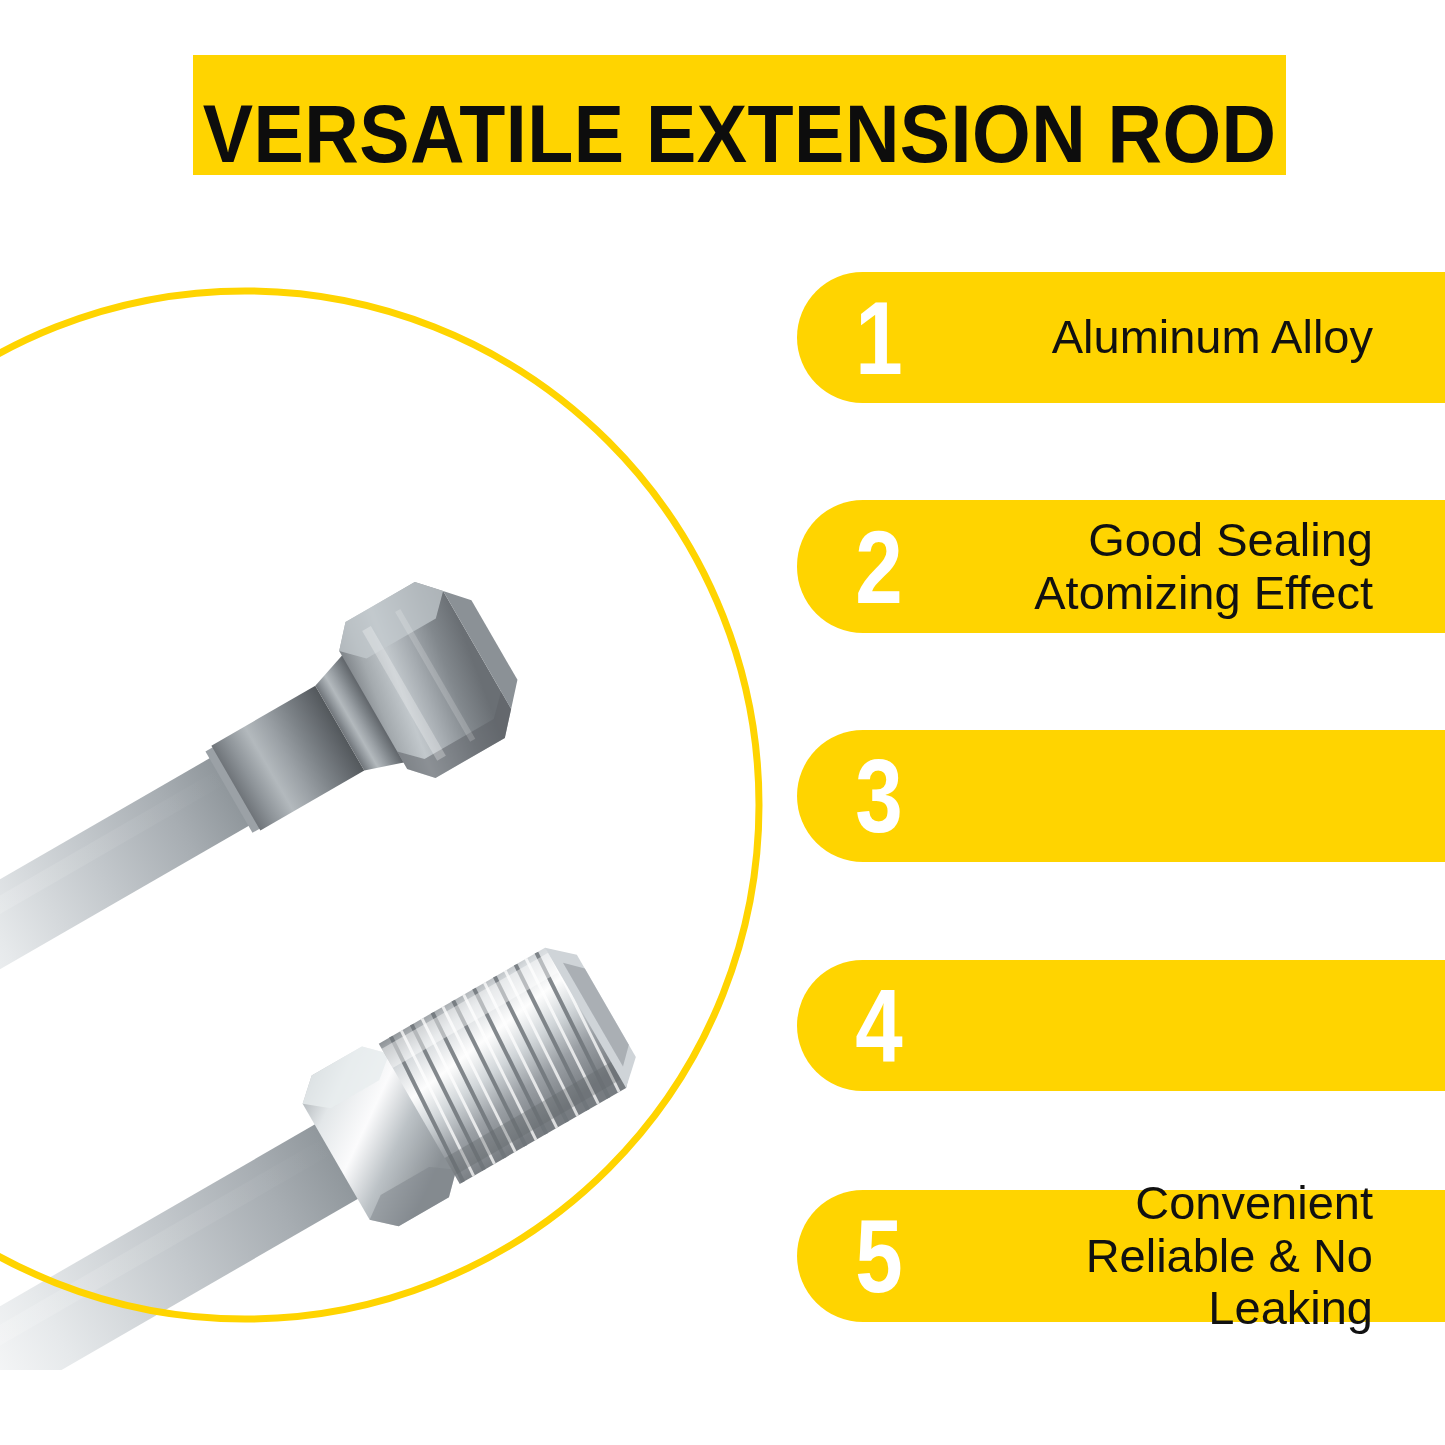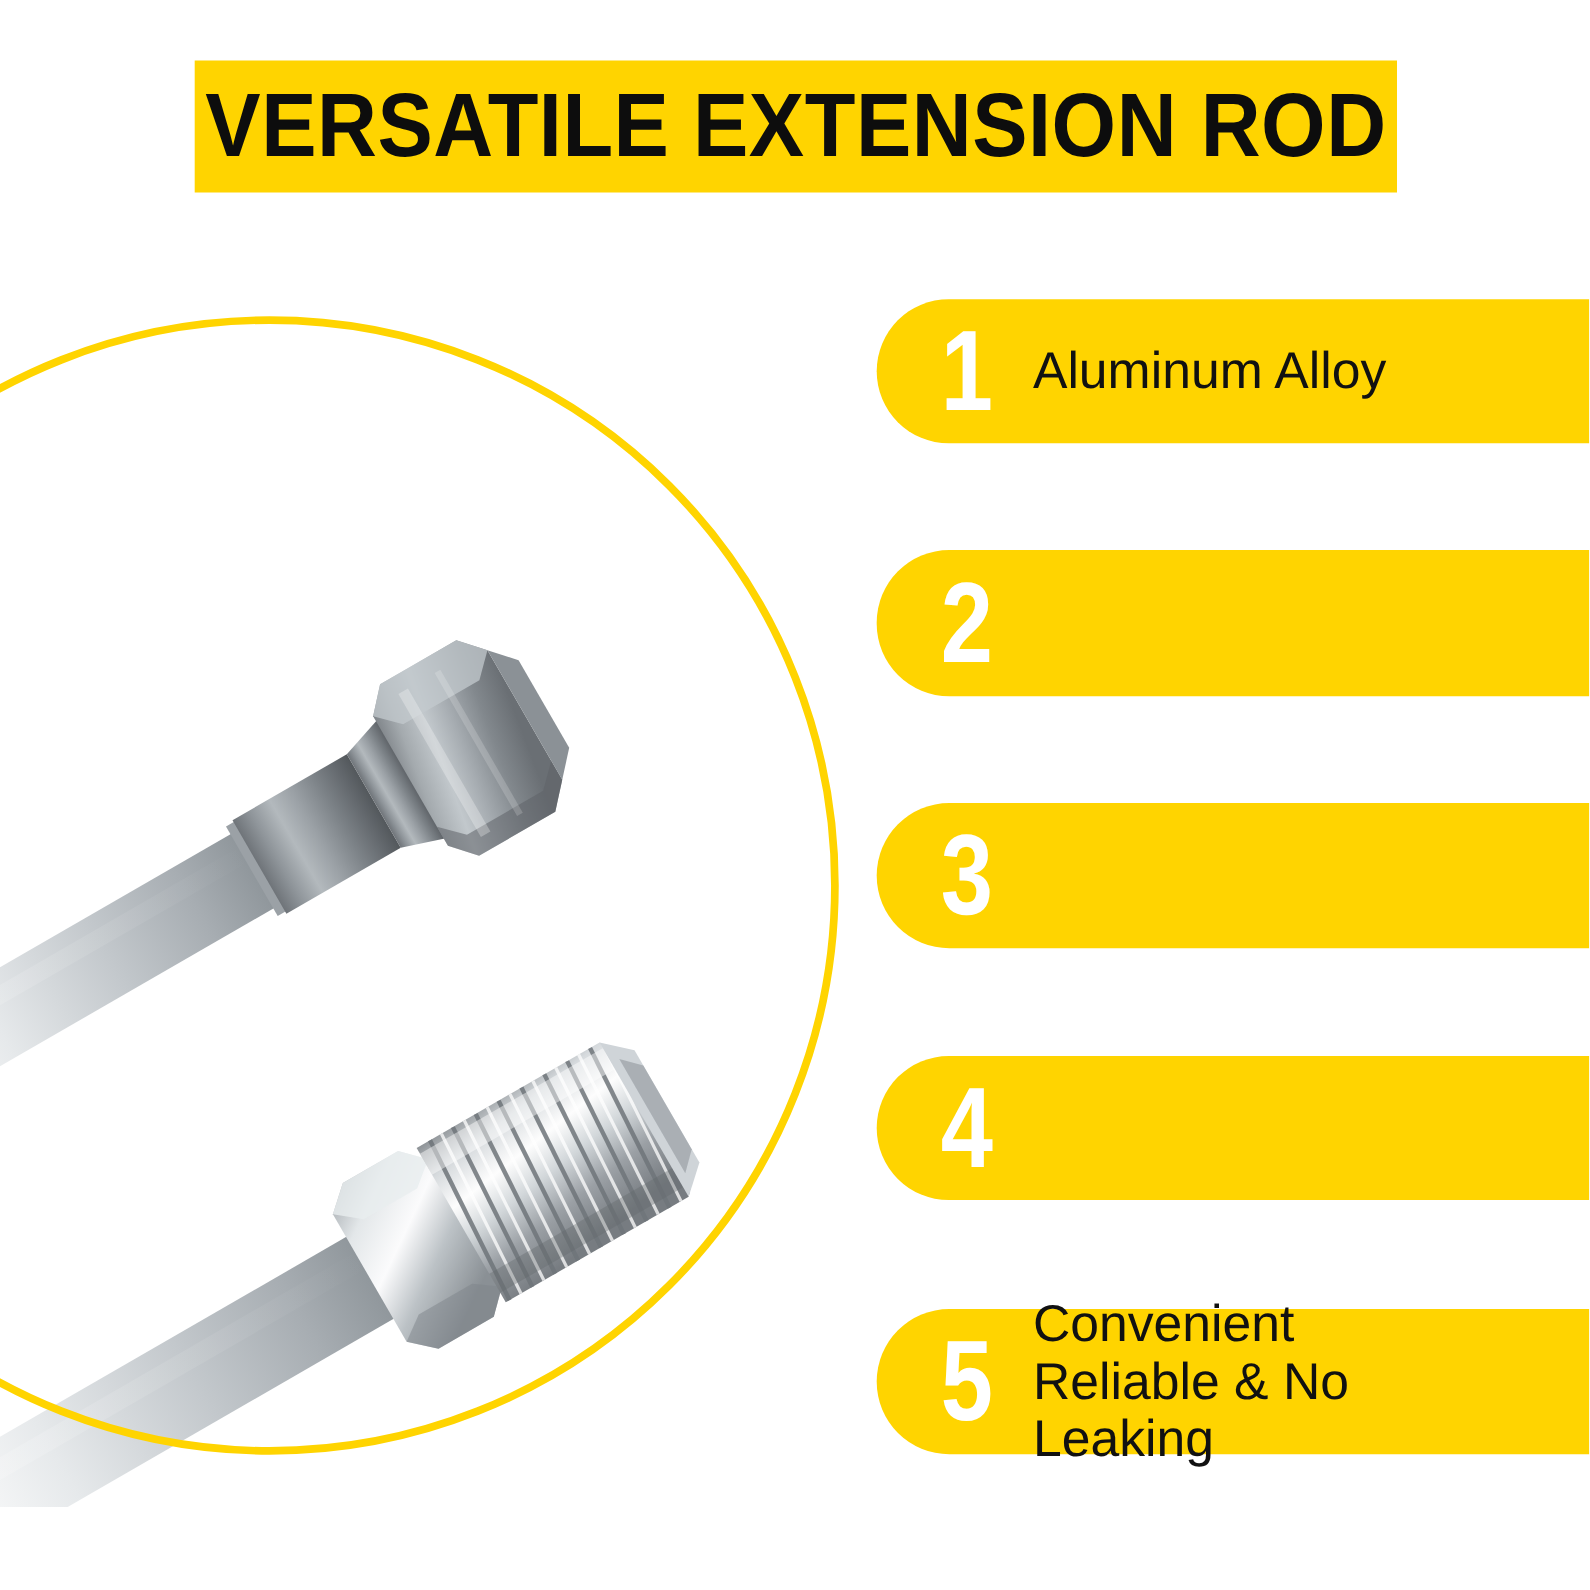--- a/index.html
+++ b/index.html
@@ -12,27 +12,27 @@
     width: 1445px;
     height: 1445px;
     background: #ffffff;
     overflow: hidden;
     font-family: "Liberation Sans", sans-serif;
   }
 
   
   #title-banner {
     position: absolute;
-    left: 177px;
+    left: 193px;
     top: 55px;
     width: 1093px;
     height: 120px;
     background: #FFD400;
     display: flex;
-    align-items: center;
+    align-items: flex-end;
     justify-content: center;
   }
   #title-text {
     font-family: "Liberation Sans Narrow", "Liberation Sans", sans-serif;
     font-weight: 700;
     font-size: 82px;
     line-height: 1;
     letter-spacing: 0.5px;
     color: #0d0d0d;
     transform: scaleX(0.92);
@@ -78,27 +78,27 @@
     font-weight: 700;
     font-size: 104px;
     line-height: 1;
     transform: scaleX(0.82);
     transform-origin: center center;
     margin-left: 22px;
     user-select: none;
   }
   .badge-label {
     flex: 1 1 auto;
-    text-align: left;
+    text-align: right;
     color: #111111;
     font-family: "Liberation Sans", sans-serif;
     font-weight: 400;
     font-size: 47px;
     line-height: 1.12;
-    padding-right: 46px;
+    padding-right: 72px;
     white-space: pre-line;
   }
 
   #badge-1 { top: 272px;  height: 131px; }
   #badge-2 { top: 500px;  height: 133px; }
   #badge-3 { top: 730px;  height: 132px; }
   #badge-4 { top: 960px;  height: 131px; }
   #badge-5 { top: 1190px; height: 132px; }
 </style>
 </head>
@@ -256,20 +256,22 @@
     </svg>
   </div>
 
   <div class="badge" id="badge-1">
     <div class="badge-number">1</div>
     <div class="badge-label">Aluminum Alloy</div>
   </div>
 
   <div class="badge" id="badge-2">
     <div class="badge-number">2</div>
+    <div class="badge-label">Good Sealing
+Atomizing Effect</div>
   </div>
 
   <div class="badge" id="badge-3">
     <div class="badge-number">3</div>
   </div>
 
   <div class="badge" id="badge-4">
     <div class="badge-number">4</div>
   </div>
 

